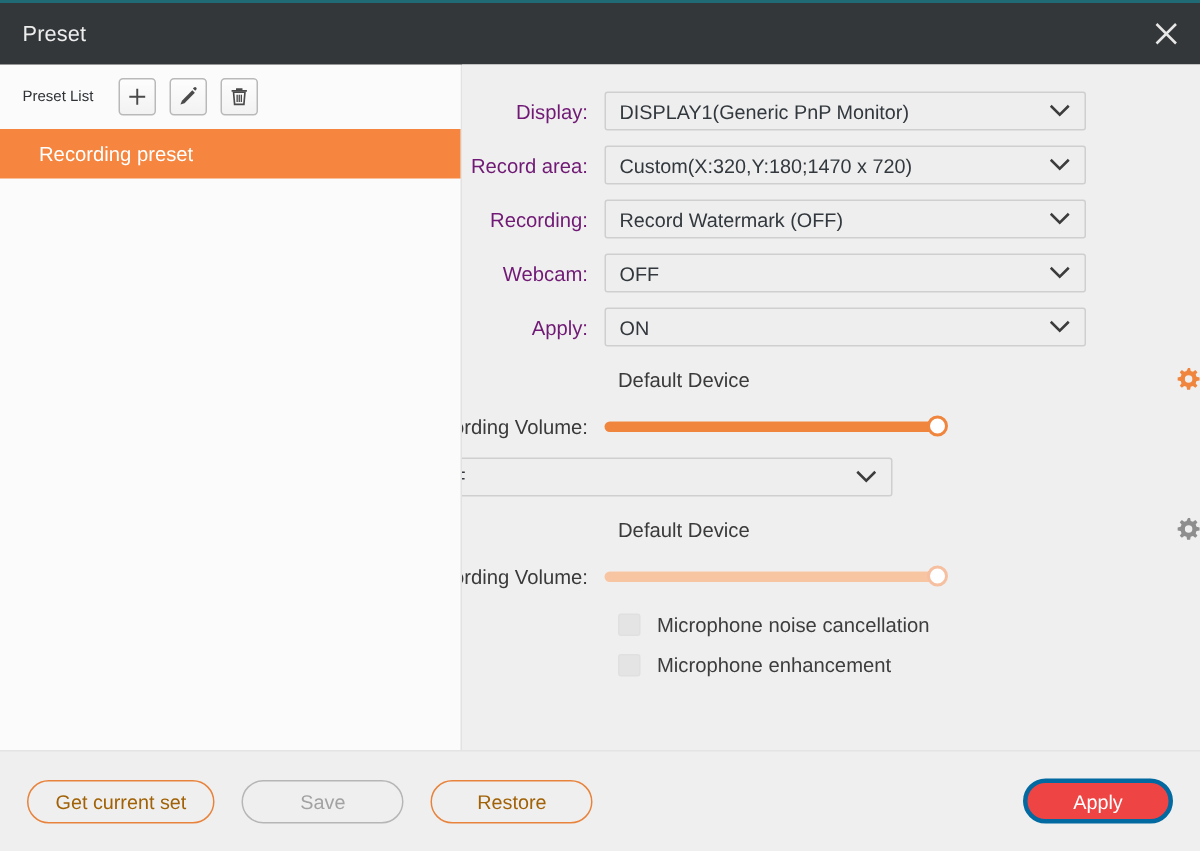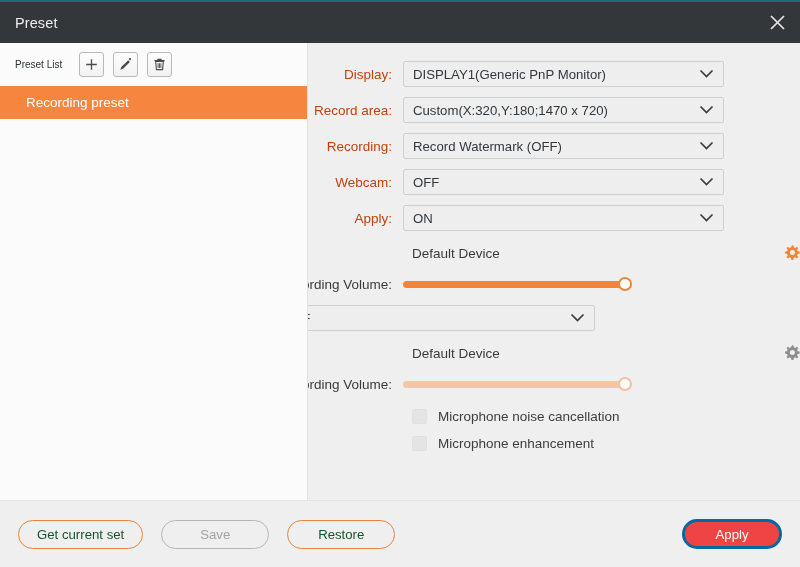--- a/index.html
+++ b/index.html
@@ -127,21 +127,21 @@
     display: flex;
     align-items: center;
     height: 30px;
     margin-bottom: 6px;
   }
   .row-label {
     width: 129px;
     flex: 0 0 129px;
     text-align: right;
     font-size: 13.5px;
-    color: #c2410c;
+    color: #701a75;
     padding-right: 11px;
     white-space: nowrap;
   }
 
   .select {
     position: relative;
     width: 321px;
     flex: 0 0 321px;
     height: 26px;
     background: #eeeeee;
@@ -285,21 +285,21 @@
     font-size: 13.2px;
     display: flex;
     align-items: center;
     justify-content: center;
     cursor: pointer;
     background: transparent;
     white-space: nowrap;
   }
   .btn.outline-orange {
     border: 1px solid #e8833c;
-    color: #14532d;
+    color: #a16207;
   }
   .btn.outline-gray {
     border: 1px solid #b6b6b6;
     color: #a2a2a2;
   }
   .btn.primary {
     background: #ef4444;
     border: 3px solid #0369a1;
     color: #ffffff;
     min-width: 100px;

